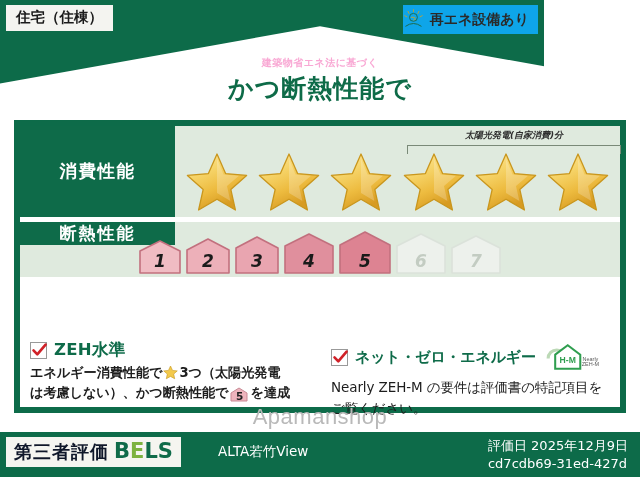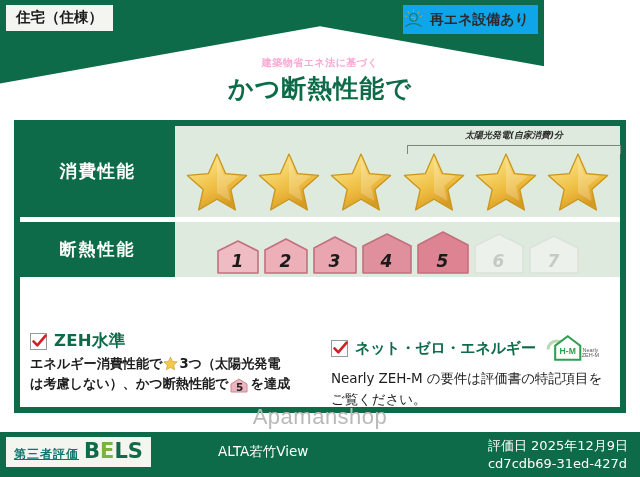--- a/index.html
+++ b/index.html
@@ -69,21 +69,21 @@
     background: #ffffff;
     z-index: 4;
   }
 
   .row {
     display: flex;
     align-items: stretch;
     height: 91px;
     background: #dfeade;
   }
-  .row.insul { height: 55px; margin-top: 5px; }
+  .row.insul { height: 55px; margin-top: 5px; flex-direction: column; }
 
   .row-label {
     width: 155px; flex: none;
     background: #0e6b49;
     color: #ffffff;
     display: flex; flex-direction: column;
     align-items: center; justify-content: center;
     font-size: 17.5px; font-weight: 700;
     letter-spacing: 1.5px; line-height: 1.35;
   }
@@ -124,21 +124,21 @@
     display: flex; align-items: flex-end; justify-content: center;
     font-size: 17px; font-weight: 700; color: #1a1a1a;
     padding-bottom: 4px;
   }
   .badge svg { position: absolute; left: 0; top: 0; }
   .badge span { position: relative; z-index: 2; }
   .badge.off span { color: #c3ccc2; }
 
   
   .info {
-    position: absolute; left: 0; top: 196px;
+    position: absolute; left: 0; top: 205px;
     width: 100%; height: 86px;
     display: flex;
   }
   .info-col {
     flex: 1; padding: 10px 6px 0 10px; position: relative;
   }
   .info-col.right { border-left: 0; padding-left: 12px; }
   .info-head {
     display: flex; align-items: center; gap: 7px;
   }
@@ -189,22 +189,22 @@
     background: #0d6b49;
     z-index: 10;
   }
   .bels {
     position: absolute; left: 6px; top: 5px;
     background: #f5f5f0;
     padding: 4px 8px 5px 8px;
     display: flex; align-items: baseline; gap: 5px;
   }
   .bels .jp {
-    font-size: 12px; font-weight: 700; color: #0f766e;
-    letter-spacing: 1px; line-height: 1; text-decoration: underline;
+    font-size: 18px; font-weight: 700; color: #0f172a;
+    letter-spacing: 1px; line-height: 1;
   }
   .bels .en {
     font-size: 21px; font-weight: 700; letter-spacing: 0px; line-height: 1;
   }
   .bels .en .b1 { color: #0f6b49; }
   .bels .en .b2 { color: #7db23f; }
   .bels .en .b3 { color: #0f6b49; }
   .bldg-name {
     position: absolute; left: 218px; top: 13px;
     font-size: 13.5px; color: #ffffff; font-weight: 400;

